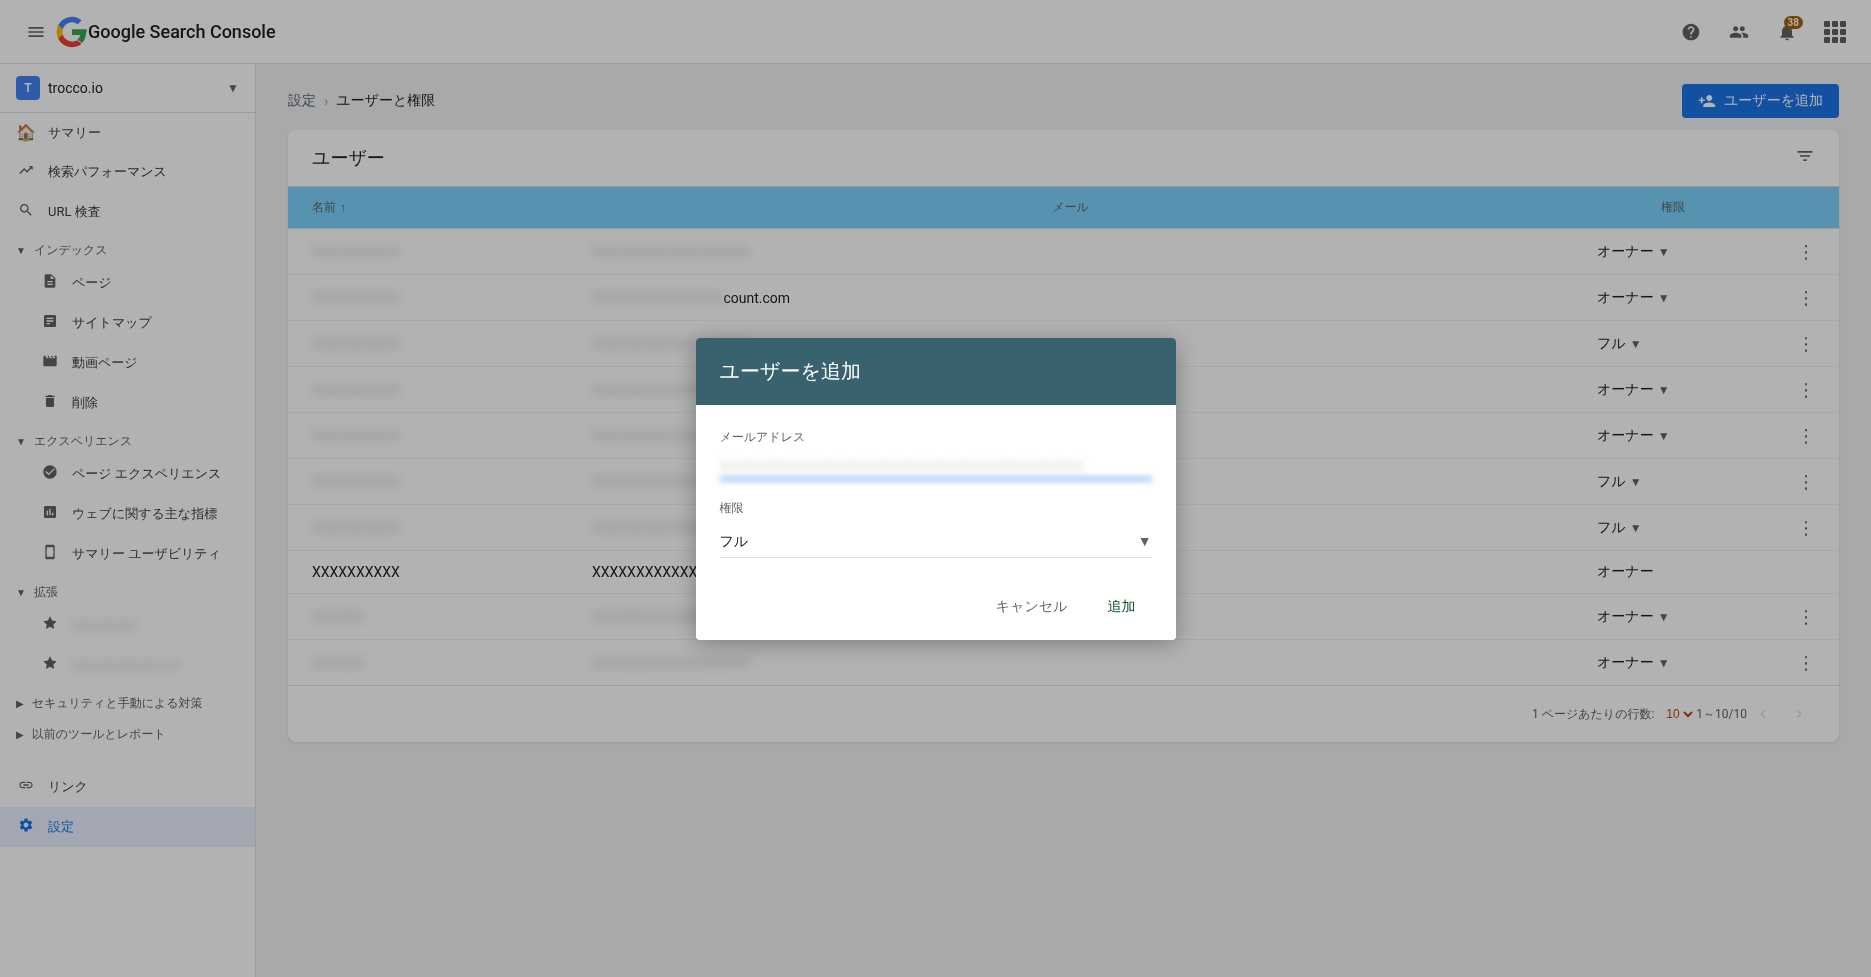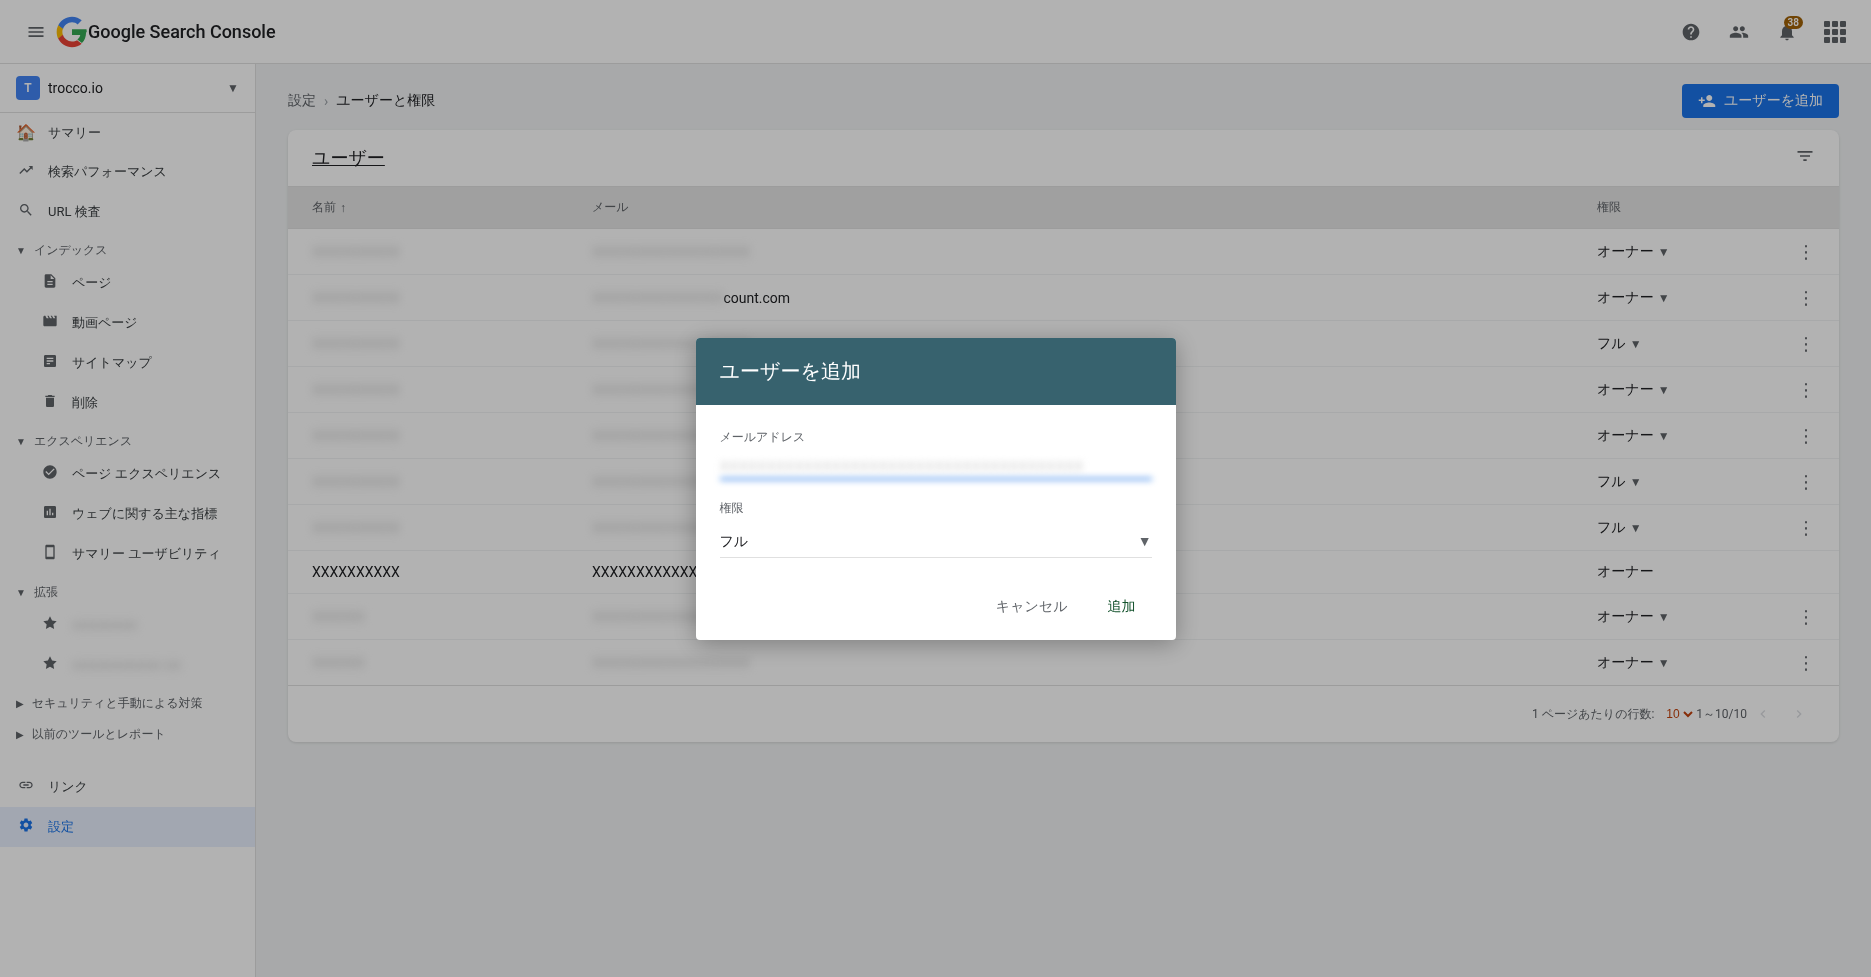--- a/index.html
+++ b/index.html
@@ -119,32 +119,31 @@
       margin: 0 32px;
       background: #fff;
       border-radius: 8px;
       box-shadow: 0 1px 3px rgba(0,0,0,0.12);
       overflow: hidden;
     }
     .users-header {
       padding: 16px 24px;
       display: flex; align-items: center; justify-content: space-between;
       border-bottom: 1px solid #e0e0e0;
-      text-decoration: underline;
     }
     .users-title { font-size: 18px; font-weight: 500; color: #202124; }
     .filter-icon { color: #5f6368; cursor: pointer; font-size: 18px; }
 
     .users-table { width: 100%; border-collapse: collapse; }
     .users-table th {
       padding: 12px 24px;
-      text-align: left;
+      text-align: center;
       font-size: 12px; font-weight: 500; color: #5f6368;
       border-bottom: 1px solid #e0e0e0;
-      background: #e5e5e5;
+      background: #7dd3fc;
     }
     .users-table td {
       padding: 12px 24px;
       font-size: 14px; color: #202124;
       border-bottom: 1px solid #f1f3f4;
     }
     .users-table tr:last-child td { border-bottom: none; }
     .col-name { width: 280px; }
     .col-email { flex: 1; }
     .col-permission { width: 200px; }
@@ -331,32 +330,32 @@
         <span class="sidebar-item-icon">
           <svg width="16" height="16" viewBox="0 0 24 24" fill="#5f6368">
               <path d="M14 2H6c-1.1 0-1.99.9-1.99 2L4 20c0 1.1.89 2 1.99 2H18c1.1 0 2-.9 2-2V8l-6-6zm2 16H8v-2h8v2zm0-4H8v-2h8v2zm-3-5V3.5L18.5 9H13z"></path>
             </svg>
         </span>
         <span>ページ</span>
       </div>
       <div class="sidebar-item">
         <span class="sidebar-item-icon">
           <svg width="16" height="16" viewBox="0 0 24 24" fill="#5f6368">
+              <path d="M19 3H5c-1.11 0-2 .9-2 2v14c0 1.1.89 2 2 2h14c1.11 0 2-.9 2-2V5c0-1.1-.89-2-2-2zm-7 14H7v-2h5v2zm5-4H7v-2h10v2zm0-4H7V7h10v2z"></path>
+            </svg>
+        </span>
+        <span>サイトマップ</span>
+      </div>
+      <div class="sidebar-item">
+        <span class="sidebar-item-icon">
+          <svg width="16" height="16" viewBox="0 0 24 24" fill="#5f6368">
               <path d="M18 4l2 4h-3l-2-4h-2l2 4h-3l-2-4H8l2 4H7L5 4H4c-1.1 0-1.99.9-1.99 2L2 18c0 1.1.9 2 2 2h16c1.1 0 2-.9 2-2V4h-4z"></path>
             </svg>
         </span>
         <span>動画ページ</span>
-      </div>
-      <div class="sidebar-item">
-        <span class="sidebar-item-icon">
-          <svg width="16" height="16" viewBox="0 0 24 24" fill="#5f6368">
-              <path d="M19 3H5c-1.11 0-2 .9-2 2v14c0 1.1.89 2 2 2h14c1.11 0 2-.9 2-2V5c0-1.1-.89-2-2-2zm-7 14H7v-2h5v2zm5-4H7v-2h10v2zm0-4H7V7h10v2z"></path>
-            </svg>
-        </span>
-        <span>サイトマップ</span>
       </div>
       <div class="sidebar-item">
         <span class="sidebar-item-icon">
           <svg width="16" height="16" viewBox="0 0 24 24" fill="#5f6368">
               <path d="M6 19c0 1.1.9 2 2 2h8c1.1 0 2-.9 2-2V7H6v12zM19 4h-3.5l-1-1h-5l-1 1H5v2h14V4z"></path>
             </svg>
         </span>
         <span>削除</span>
       </div>
     </div>

